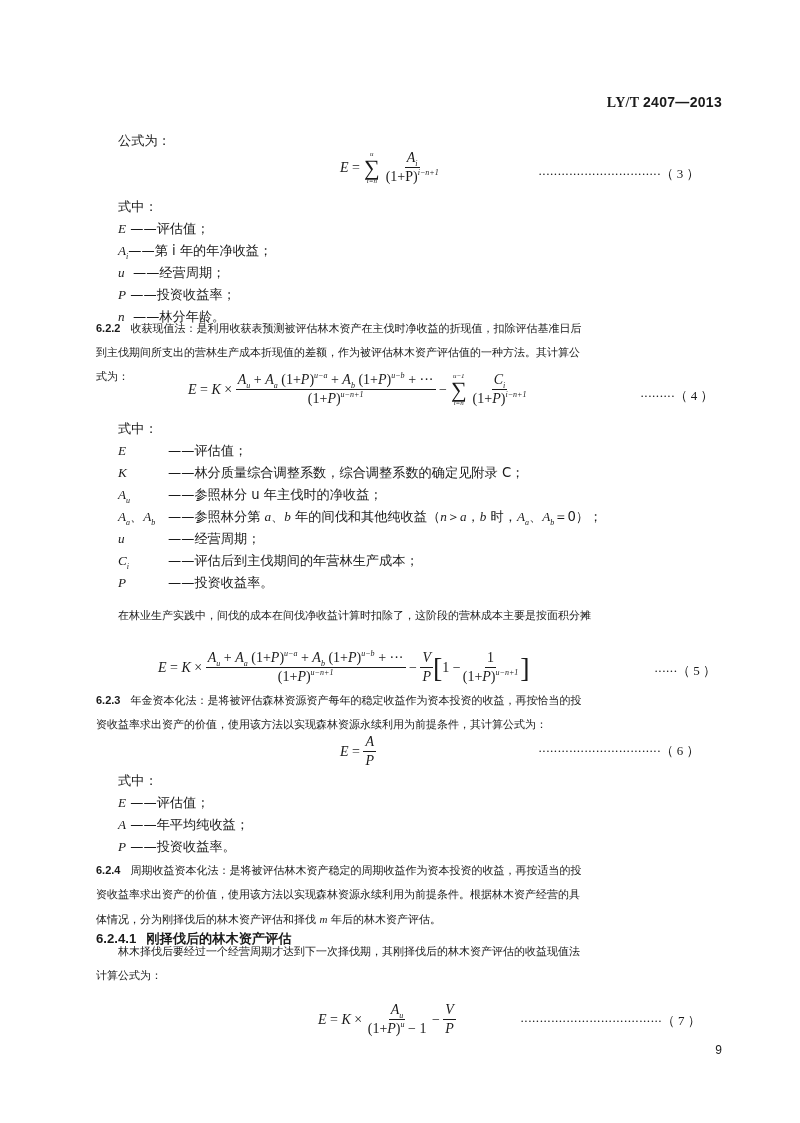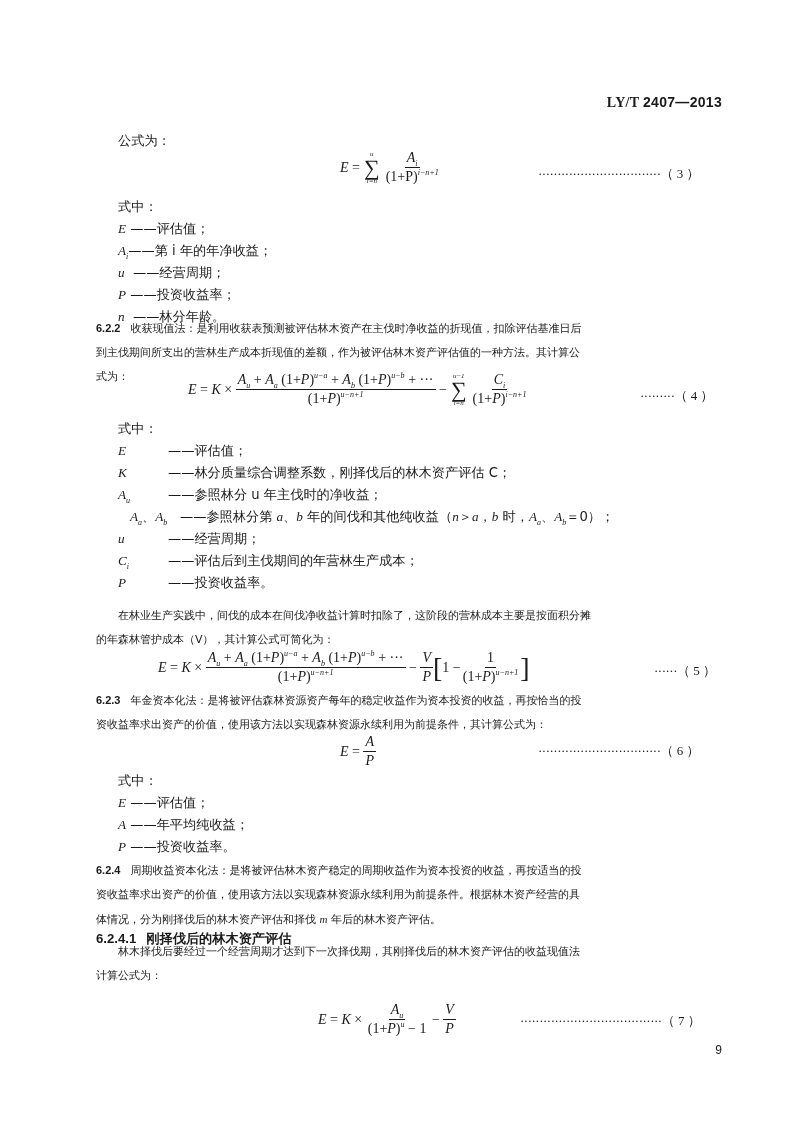--- a/index.html
+++ b/index.html
@@ -92,31 +92,30 @@
     <span class="den-part">(1+<span class="math">P</span>)<sup class="math">i−n+1</sup></span>
   </span>
 </div>
 <div class="abs eqno" style="left:640px; top:387px;">
   <span class="dots">·········</span><span>（ 4 ）</span>
 </div>
 
 <div class="abs txt" style="left:118px; top:418px;">式中：</div>
 <div class="abs txt" style="left:118px; top:440px;">
   <div><span class="var-sym" style="width:50px;">E</span><span>——评估值；</span></div>
-  <div><span class="var-sym" style="width:50px;">K</span><span>——林分质量综合调整系数，刚择伐后的林木资产评估 C；</span></div>
+  <div><span class="var-sym" style="width:50px;">K</span><span>——林分质量综合调整系数，综合调整系数的确定见附录 C；</span></div>
   <div><span class="var-sym" style="width:50px;">A<sub>u</sub></span><span>——参照林分 u 年主伐时的净收益；</span></div>
-  <div><span class="var-sym" style="width:50px;margin-left:12px;">A<sub>a</sub>、A<sub>b</sub></span>——参照林分第 <span class="math">a</span>、<span class="math">b</span> 年的间伐和其他纯收益（<span class="math">n</span>＞<span class="math">a</span>，<span class="math">b</span> 时，<span class="math">A<sub>a</sub></span>、<span class="math">A<sub>b</sub></span>＝0）；</div>
+  <div><span class="var-sym" style="width:50px;">A<sub>a</sub>、A<sub>b</sub></span>——参照林分第 <span class="math">a</span>、<span class="math">b</span> 年的间伐和其他纯收益（<span class="math">n</span>＞<span class="math">a</span>，<span class="math">b</span> 时，<span class="math">A<sub>a</sub></span>、<span class="math">A<sub>b</sub></span>＝0）；</div>
   <div><span class="var-sym" style="width:50px;">u</span><span>——经营周期；</span></div>
   <div><span class="var-sym" style="width:50px;">C<sub>i</sub></span><span>——评估后到主伐期间的年营林生产成本；</span></div>
   <div><span class="var-sym" style="width:50px;">P</span><span>——投资收益率。</span></div>
 </div>
 
 <div class="abs para" style="left:96px; top:604px;">
   <span class="wrapline" style="padding-left:22px;">在林业生产实践中，间伐的成本在间伐净收益计算时扣除了，这阶段的营林成本主要是按面积分摊</span>
-  <span class="wrapline">的年森林管护成本（V），其计算公式可简化为：</span>
 </div>
 
 <div class="abs formula" style="left:158px; top:650px;">
   <span class="math">E</span>&nbsp;=&nbsp;<span class="math">K</span>&nbsp;×&nbsp;
   <span class="frac">
     <span class="num-part"><span class="math">A<sub>u</sub></span> + <span class="math">A<sub>a</sub></span> (1+<span class="math">P</span>)<sup class="math">u−a</sup> + <span class="math">A<sub>b</sub></span> (1+<span class="math">P</span>)<sup class="math">u−b</sup> + ···</span>
     <span class="den-part">(1+<span class="math">P</span>)<sup class="math">u−n+1</sup></span>
   </span>
   &nbsp;−&nbsp;
   <span class="frac">

